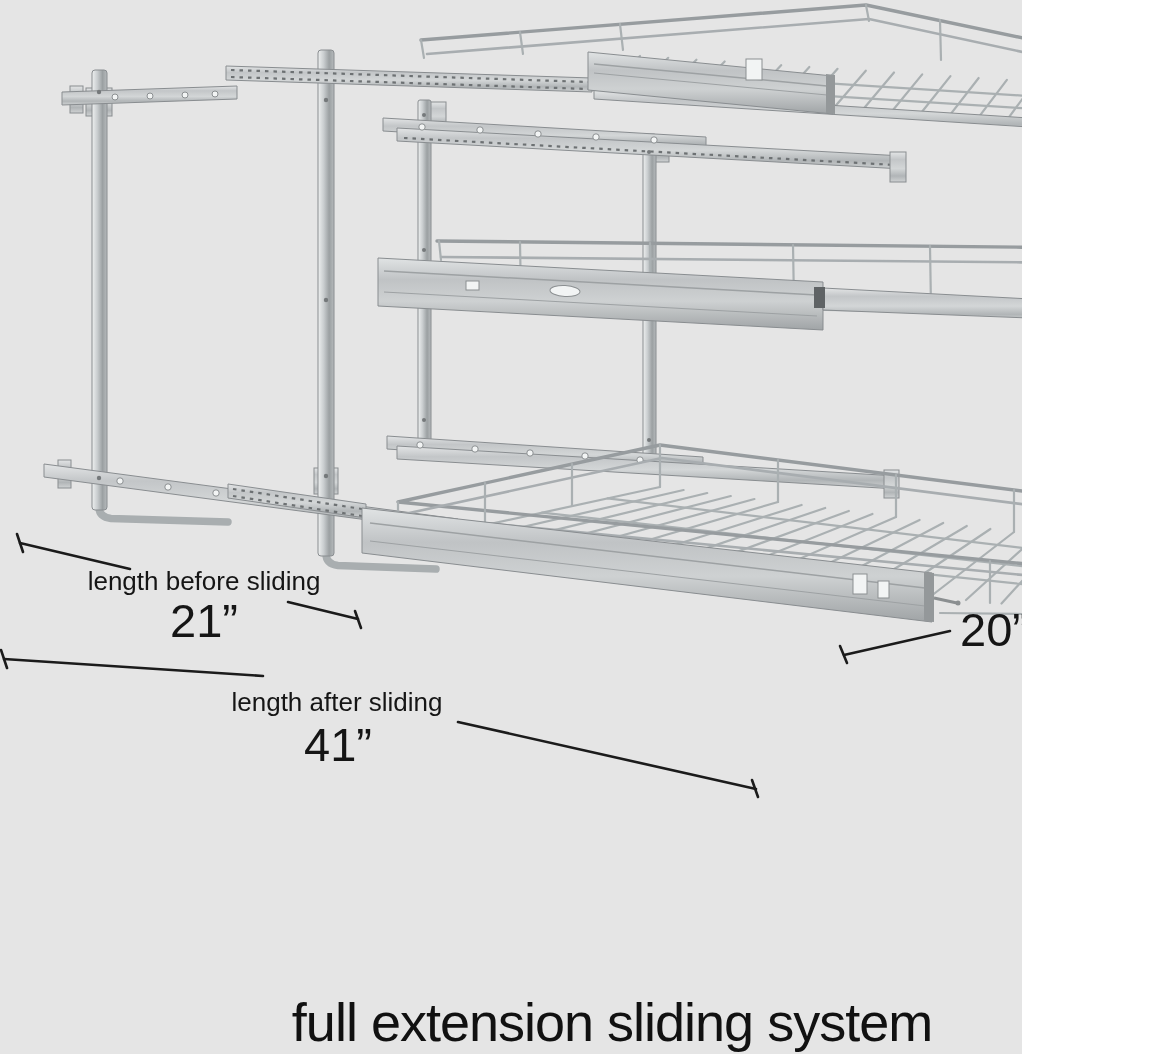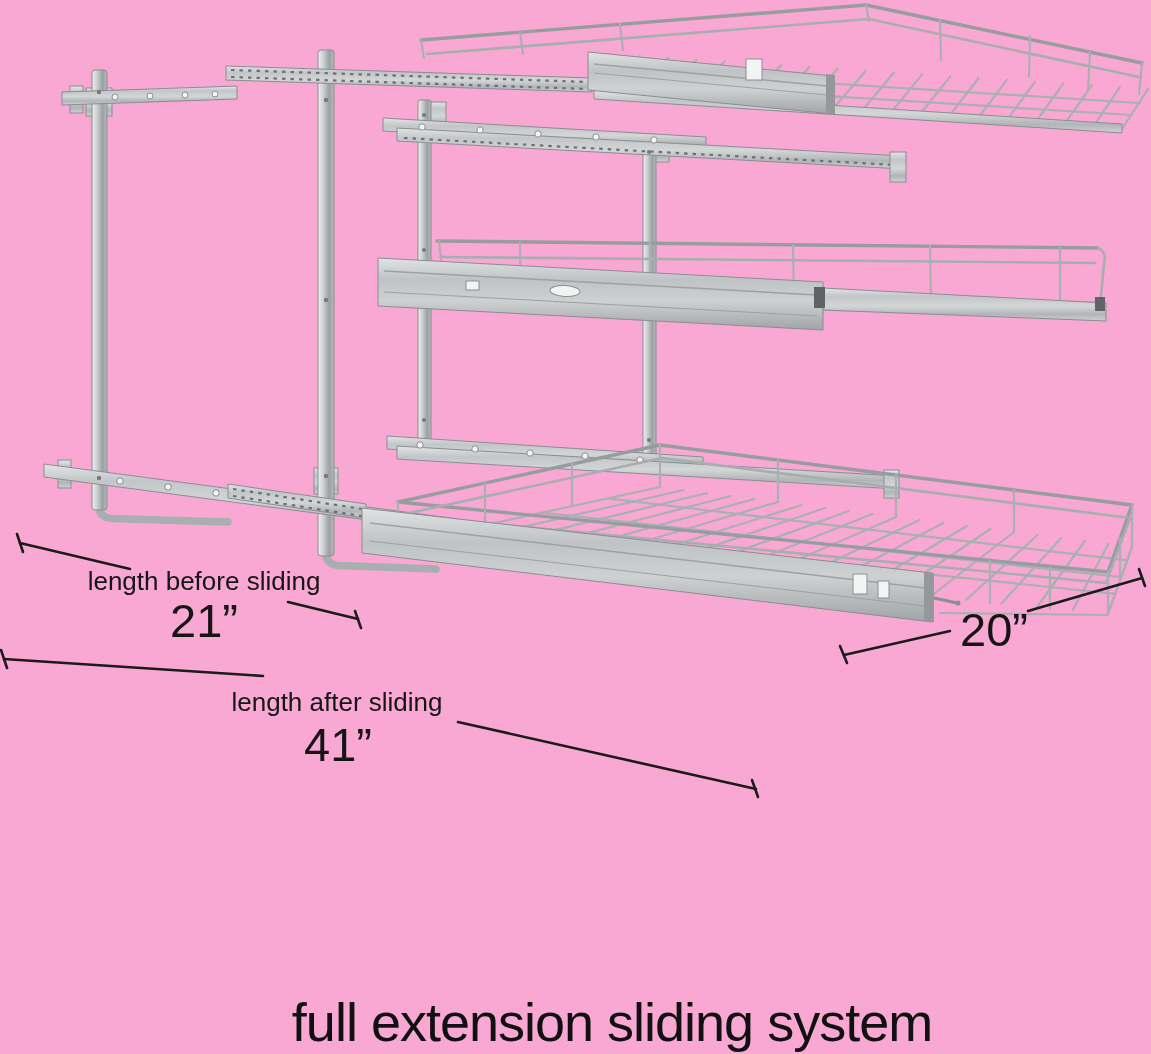--- a/index.html
+++ b/index.html
@@ -1,16 +1,16 @@
 <!DOCTYPE html>
 <html><head>
 <meta charset="utf-8">
 <style>
   html,body{margin:0;padding:0;background:#ffffff;}
-  .stage{position:relative;width:1151px;height:1054px;background:#f9a8d4;overflow:hidden;
+  .stage{position:relative;width:1022px;height:1054px;background:#e5e5e5;overflow:hidden;
          font-family:"Liberation Sans",sans-serif;}
   svg{display:block;}
   .wire{stroke:#979c9f;stroke-width:3.4;fill:none;stroke-linecap:round;stroke-linejoin:round;}
   .wire2{stroke:#a8adb0;stroke-width:2.6;fill:none;stroke-linecap:round;stroke-linejoin:round;}
   .wire-thin{stroke:#aab0b2;stroke-width:2.2;fill:none;stroke-linecap:round;}
   .metal{stroke:#898d90;stroke-width:1;}
   .groove{stroke:#9da1a3;fill:none;}
   .hole{fill:#f2f4f4;stroke:#8b8f91;stroke-width:1;}
   .balls{stroke:#6d7173;stroke-width:2.2;fill:none;stroke-dasharray:3.5 5;}
   .dimline{stroke:#1b1b1b;stroke-width:2.6;fill:none;stroke-linecap:round;}

